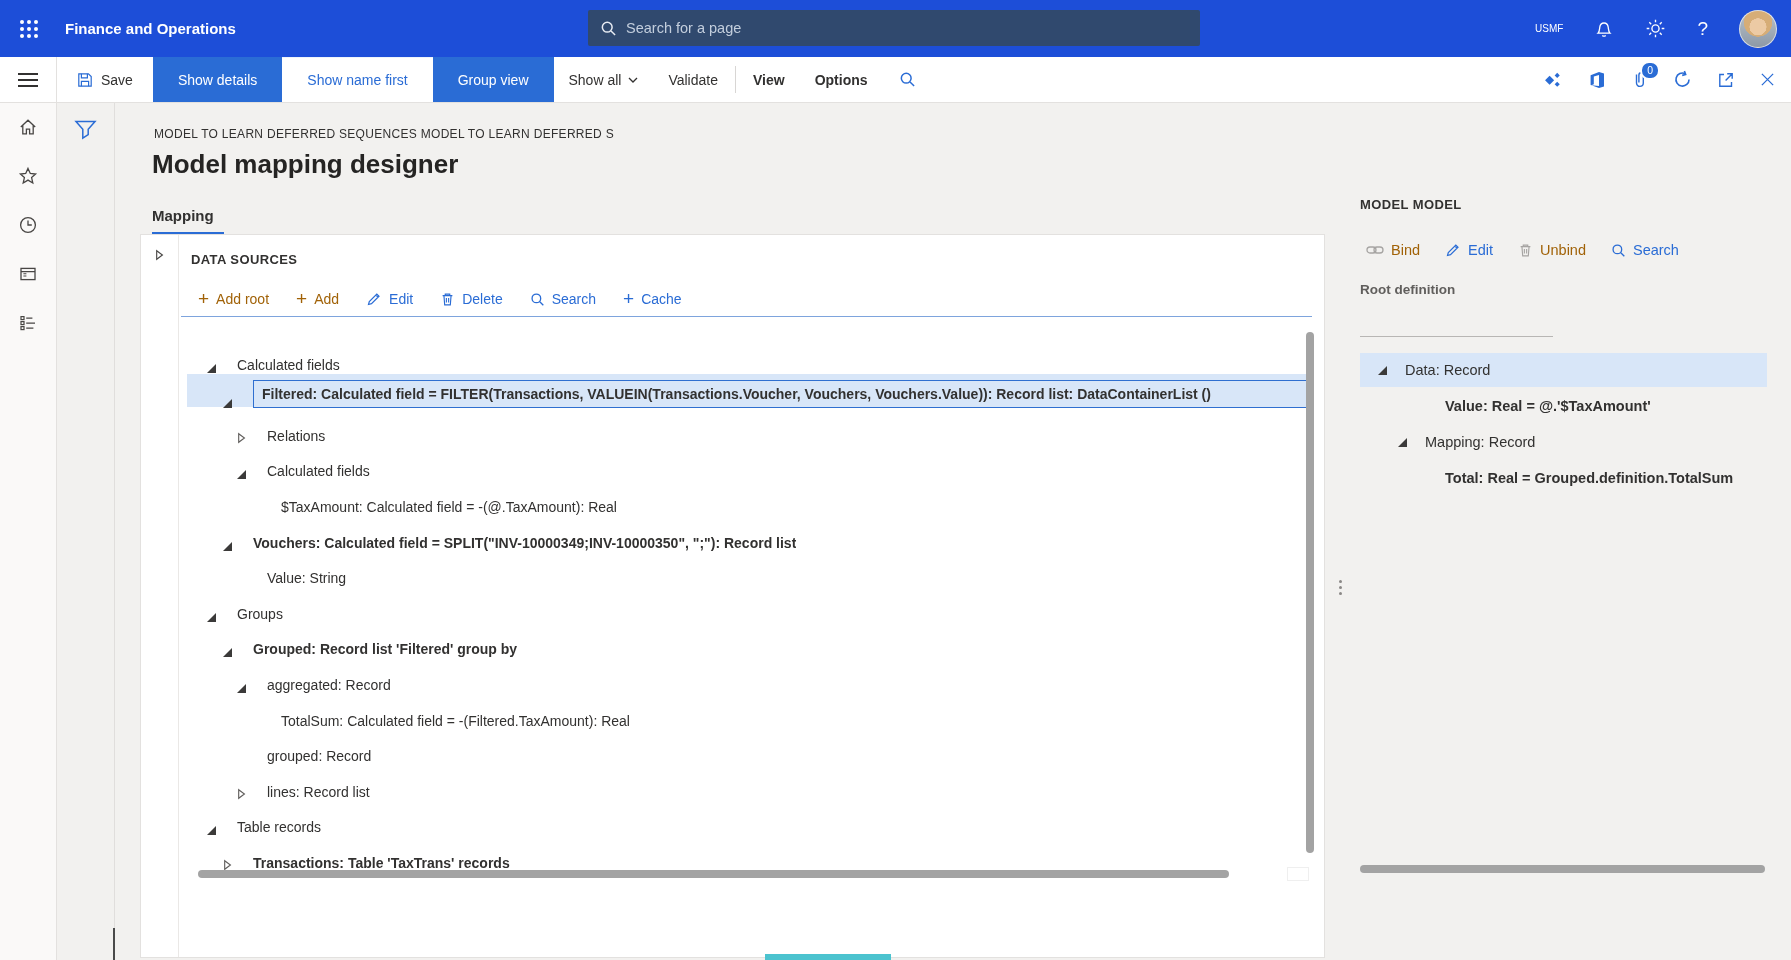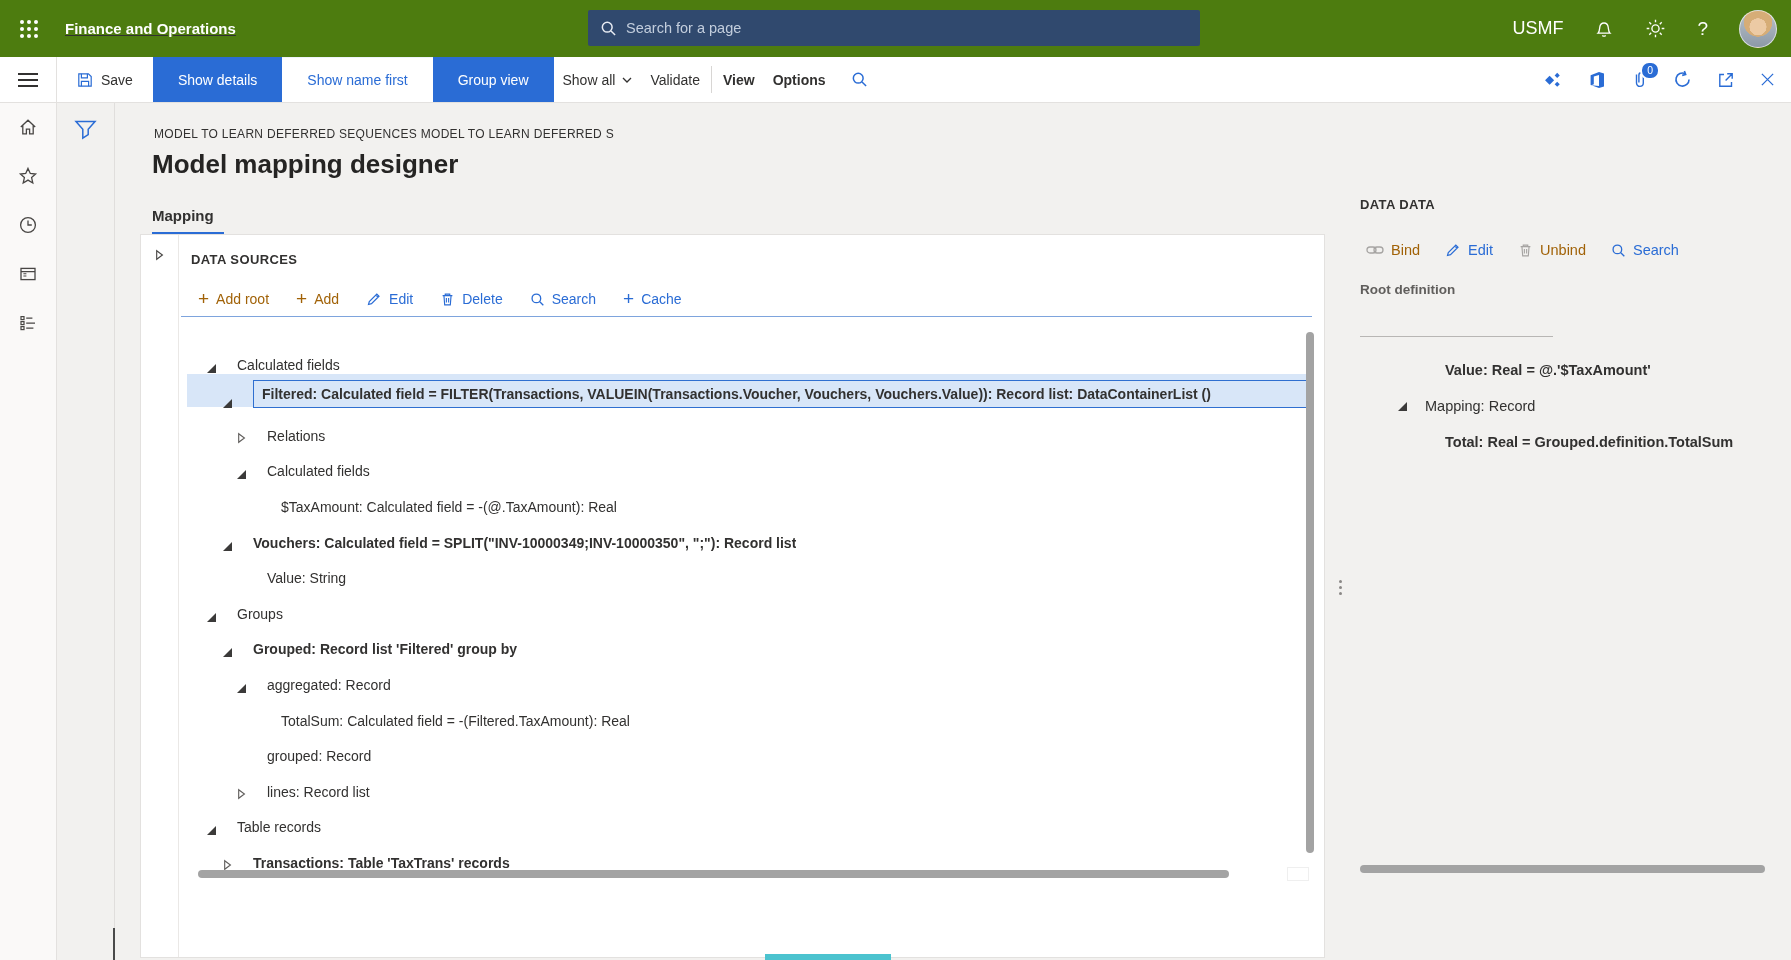--- a/index.html
+++ b/index.html
@@ -1,48 +1,48 @@
 <!DOCTYPE html>
 <html><head>
 <meta charset="utf-8">
 <style>
   * { margin:0; padding:0; box-sizing:border-box; }
   html,body { background:#ffffff; }
   body { font-family:"Liberation Sans", sans-serif; color:#323130; }
   .screen { position:relative; width:1791px; height:960px; overflow:hidden; background:#f2f1ef; }
 
   
-  .topbar { position:absolute; left:0; top:0; width:1791px; height:57px; background:#4d7c0f; display:flex; align-items:center;text-decoration:underline; }
+  .topbar { position:absolute; left:0; top:0; width:1791px; height:57px; background:#1d4ed8; display:flex; align-items:center; }
   .applauncher { width:57px; height:57px; display:flex; align-items:center; justify-content:center; cursor:pointer; }
   .gbox { width:18px; height:18px; }
   .gdots { width:4px; height:4px; border-radius:50%; background:#fff;
     box-shadow:7px 0 0 #fff,14px 0 0 #fff,0 7px 0 #fff,7px 7px 0 #fff,14px 7px 0 #fff,0 14px 0 #fff,7px 14px 0 #fff,14px 14px 0 #fff; }
   .apptitle { color:#fff; font-size:15px; font-weight:700; margin-left:8px; }
   .topsearch { position:absolute; left:588px; top:10px; width:612px; height:36px; background:#30496e; border-radius:2px; display:flex; align-items:center; padding:0 12px; }
   .topsearch svg { flex:0 0 auto; }
   .topsearch input { background:transparent; border:none; outline:none; color:#fff; font-size:14.5px; margin-left:9px; width:100%; font-family:inherit; }
   .topsearch input::placeholder { color:#c3cedd; opacity:1; }
   .topright { position:absolute; right:0; top:0; height:57px; display:flex; align-items:center; gap:31px; padding-right:14px; color:#fff; }
-  .company { font-size:18px; }
+  .company { font-size:10px; }
   .helpq { font-size:19px; color:#fff; }
   .avatar { width:38px; height:38px; border-radius:50%; border:1.5px solid rgba(255,255,255,.65);
     background:
       radial-gradient(circle at 50% 44%, #eccaa4 0 31%, rgba(0,0,0,0) 32%),
       radial-gradient(circle at 50% 32%, #d6ad77 0 46%, rgba(0,0,0,0) 47%),
       linear-gradient(#b9c2cb, #8d99a6); }
 
   
   .actionbar { position:absolute; left:0; top:57px; width:1791px; height:46px; background:#fff; border-bottom:1px solid #e3e1df; display:flex; align-items:stretch; }
   .hamb { width:57px; border-right:1px solid #e3e1df; display:flex; align-items:center; justify-content:center; cursor:pointer; flex:0 0 57px; }
   .hambars { width:20px; height:2px; background:#323130; box-shadow:0 -6px 0 #323130, 0 6px 0 #323130; }
   .savebtn { display:flex; align-items:center; gap:8px; padding:0 20px; font-size:14px; cursor:pointer; }
   .tgl { display:flex; align-items:center; padding:0 25px; font-size:14px; cursor:pointer; }
   .tgl.on { background:#2a6cd5; color:#fff; }
   .tgl.off { color:#2a6cd5; border-top:1px solid #eef4fb; }
-  .abitem { display:flex; align-items:center; gap:7px; padding:0 9px; font-size:14px; cursor:pointer; }
+  .abitem { display:flex; align-items:center; gap:7px; padding:0 15px; font-size:14px; cursor:pointer; }
   .abitem.strong { font-weight:700; }
   .absep { width:1px; background:#d8d6d4; margin:9px 2px; }
   .absearch { color:#2a6cd5; display:flex; align-items:center; padding:0 16px; cursor:pointer; }
   .ab-right { margin-left:auto; display:flex; align-items:center; gap:25px; padding-right:16px; color:#2a6cd5; }
   .abicon { position:relative; display:flex; align-items:center; cursor:pointer; }
   .badge { position:absolute; top:-9px; right:-12px; background:#2a6cd5; color:#fff; border-radius:9px; font-size:10.5px; line-height:1; padding:2px 5px; border:2px solid #fff; }
 
   
   .leftrail { position:absolute; left:0; top:103px; width:57px; height:857px; background:#faf9f8; border-right:1px solid #e3e1df; display:flex; flex-direction:column; align-items:center; padding-top:14px; gap:29px; }
   .railicon { width:20px; height:20px; cursor:pointer; }
@@ -443,21 +443,21 @@
 
   <div class="splitter">
     <div class="dstack">
       <div class="d"></div>
         <div class="d"></div>
         <div class="d"></div>
     </div>
   </div>
 
   <div class="rpanel">
-    <div class="dmheader">DATA DATA</div>
+    <div class="dmheader">MODEL MODEL</div>
 
     <div class="dmtoolbar">
       <span class="tbi dis">
         <span>
           <svg width="18" height="12" viewBox="0 0 18 12">
               <g fill="none" stroke="#a6a4a2" stroke-width="1.3">
                 <rect x="1" y="3" width="9" height="6" rx="3"></rect>
                 <rect x="8" y="3" width="9" height="6" rx="3"></rect>
               </g>
             </svg>
@@ -488,20 +488,26 @@
             </svg>
         </span>
         <span>Search</span>
       </span>
     </div>
 
     <div class="rootdef">Root definition</div>
     <div class="dmline"></div>
 
     <div class="dmtree">
+      <div class="rrow r0 rsel">
+        <span class="rarrow">
+            <span class="exp-tri"></span>
+          </span>
+        <span class="tlabel">Data: Record</span>
+      </div>
       <div class="rrow r2 b">
         <span class="rarrow"></span>
         <span class="tlabel">Value: Real = @.'$TaxAmount'</span>
       </div>
       <div class="rrow r1">
         <span class="rarrow">
             <span class="exp-tri"></span>
           </span>
         <span class="tlabel">Mapping: Record</span>
       </div>

